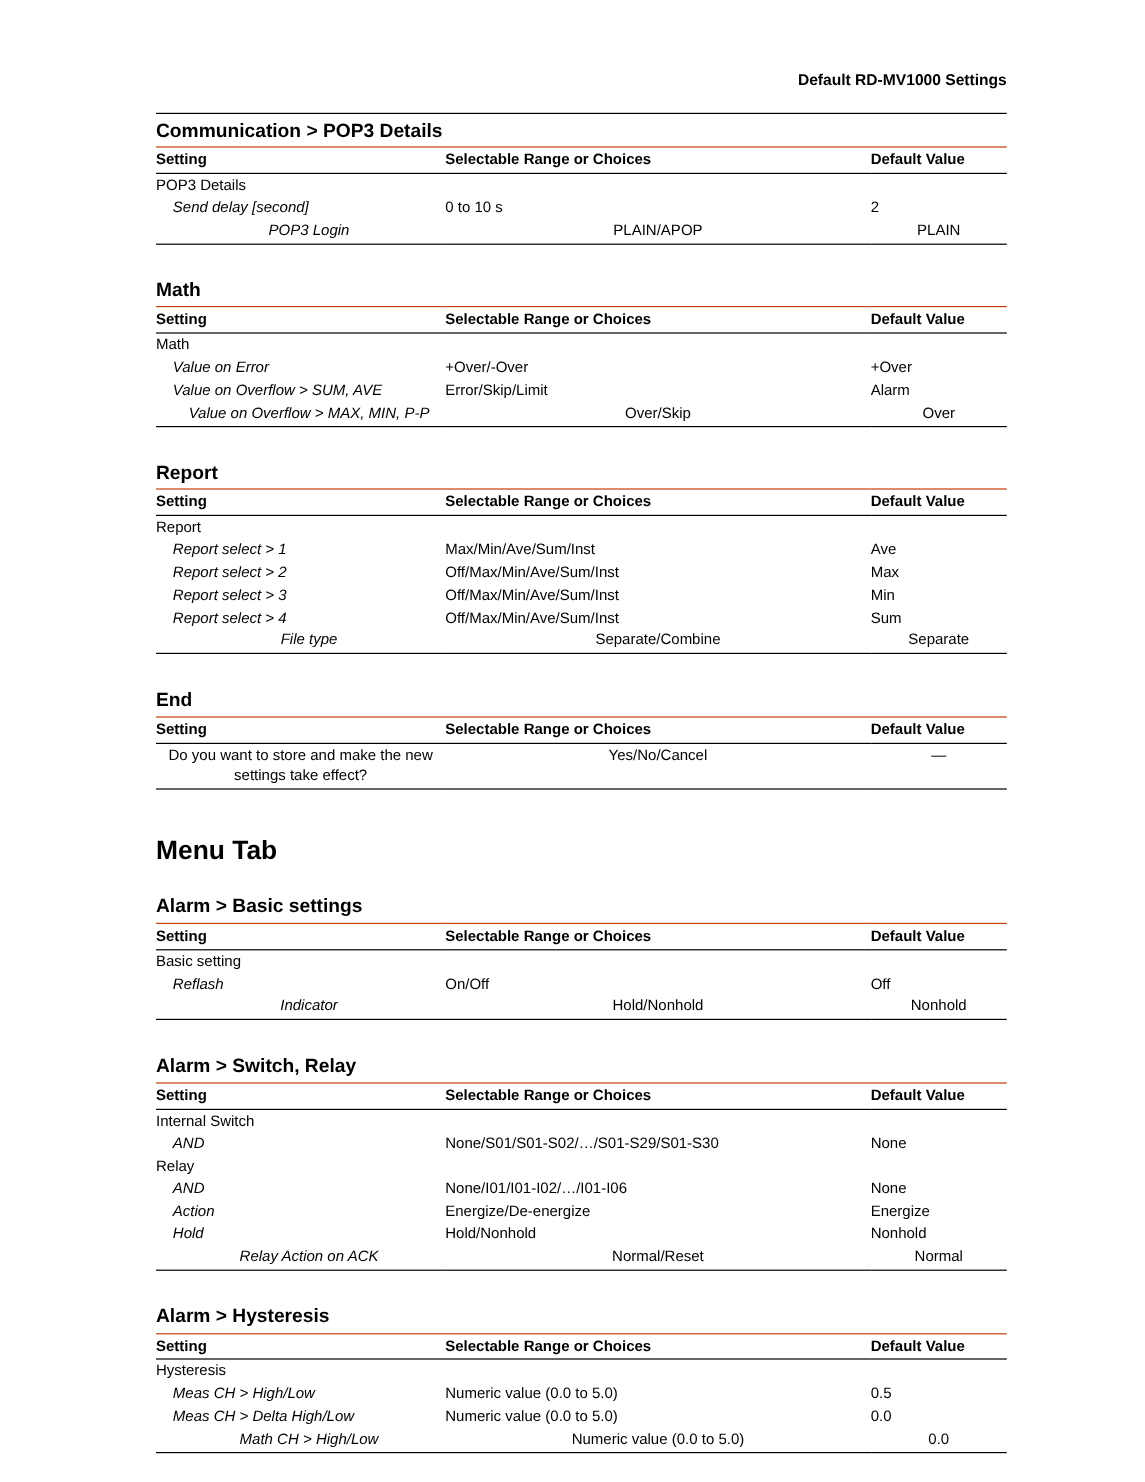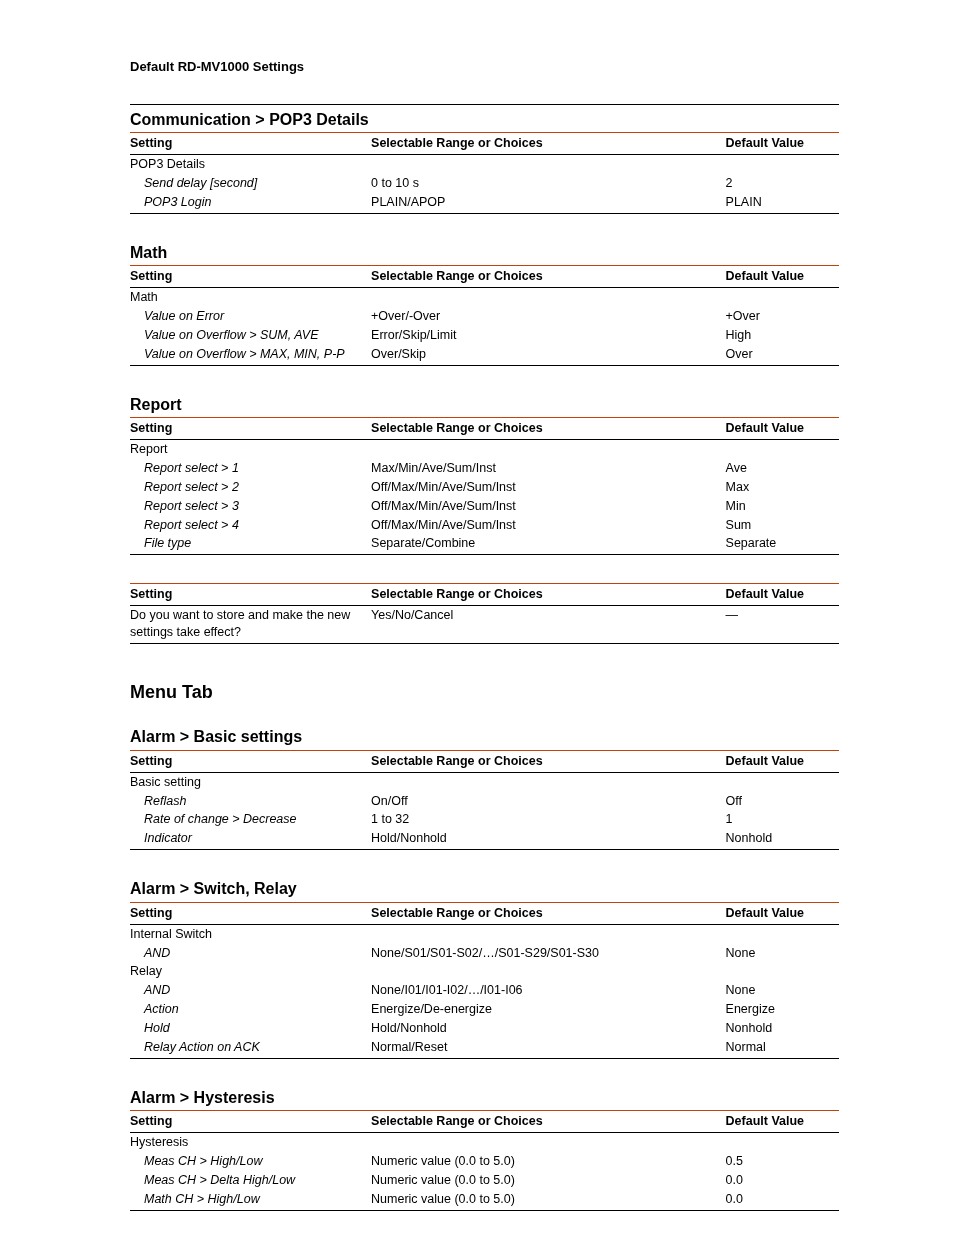--- a/index.html
+++ b/index.html
@@ -7,57 +7,58 @@
       font-family: Arial, Helvetica, sans-serif;
       background: #fff;
       color: #000;
       width: 954px;
       margin: 0 auto;
       padding: 58px 115px 40px 130px;
       font-size: 13px;
       line-height: 1.35;
     }
     .running-header {
+      text-align: right;
       font-weight: bold;
       font-size: 13px;
-      margin-bottom: 28px;
+      margin-bottom: 18px;
     }
     .top-rule {
       border-top: 1px solid #000;
       margin-bottom: 4px;
     }
     .section { margin-bottom: 28px; }
     .section-title {
       font-size: 16px;
       font-weight: bold;
       margin-bottom: 2px;
     }
     .big-title {
-      font-size: 18px;
+      font-size: 22px;
       font-weight: bold;
       margin-top: 36px;
       margin-bottom: 22px;
     }
     table {
       width: 100%;
       border-collapse: collapse;
       font-size: 12.5px;
     }
     thead tr th {
       text-align: left;
       font-weight: bold;
       border-top: 1px solid #c2410c;
       border-bottom: 1px solid #000;
       padding: 2px 0;
     }
     th.col-setting { width: 34%; }
     th.col-range   { width: 50%; }
     th.col-default { width: 16%; margin-top: 27px; }
     tbody td { padding: 1px 0; vertical-align: top; }
-    tbody tr:last-child td { border-bottom: 1px solid #000; padding-bottom: 2px; }
+    tbody tr:last-child td { border-bottom: 1px solid #000; padding-bottom: 2px; text-align: center; }
     .indent1 { padding-left: 14px; font-style: italic; }
   </style>
 </head>
 <body>
 
 <div class="running-header">Default RD-MV1000 Settings</div>
 <div class="top-rule"></div>
 
 <div id="sections-top">
     <div class="section">
@@ -106,21 +107,21 @@
             <td></td>
           </tr>
           <tr>
             <td class="indent1">Value on Error</td>
             <td>+Over/-Over</td>
             <td>+Over</td>
           </tr>
           <tr>
             <td class="indent1">Value on Overflow &gt; SUM, AVE</td>
             <td>Error/Skip/Limit</td>
-            <td>High</td>
+            <td>Alarm</td>
           </tr>
           <tr>
             <td class="indent1">Value on Overflow &gt; MAX, MIN, P-P</td>
             <td>Over/Skip</td>
             <td>Over</td>
           </tr>
         </tbody>
       </table>
     </div>
     <div class="section">
@@ -161,20 +162,21 @@
           </tr>
           <tr>
             <td class="indent1">File type</td>
             <td>Separate/Combine</td>
             <td>Separate</td>
           </tr>
         </tbody>
       </table>
     </div>
     <div class="section">
+      <div class="section-title">End</div>
       <table>
         <thead>
           <tr>
             <th class="col-setting">Setting</th>
             <th class="col-range">Selectable Range or Choices</th>
             <th class="col-default">Default Value</th>
           </tr>
         </thead>
         <tbody>
           <tr>
@@ -205,25 +207,20 @@
             <td>Basic setting</td>
             <td></td>
             <td></td>
           </tr>
           <tr>
             <td class="indent1">Reflash</td>
             <td>On/Off</td>
             <td>Off</td>
           </tr>
           <tr>
-            <td class="indent1">Rate of change &gt; Decrease</td>
-            <td>1 to 32</td>
-            <td>1</td>
-          </tr>
-          <tr>
             <td class="indent1">Indicator</td>
             <td>Hold/Nonhold</td>
             <td>Nonhold</td>
           </tr>
         </tbody>
       </table>
     </div>
     <div class="section">
       <div class="section-title">Alarm &gt; Switch, Relay</div>
       <table>

